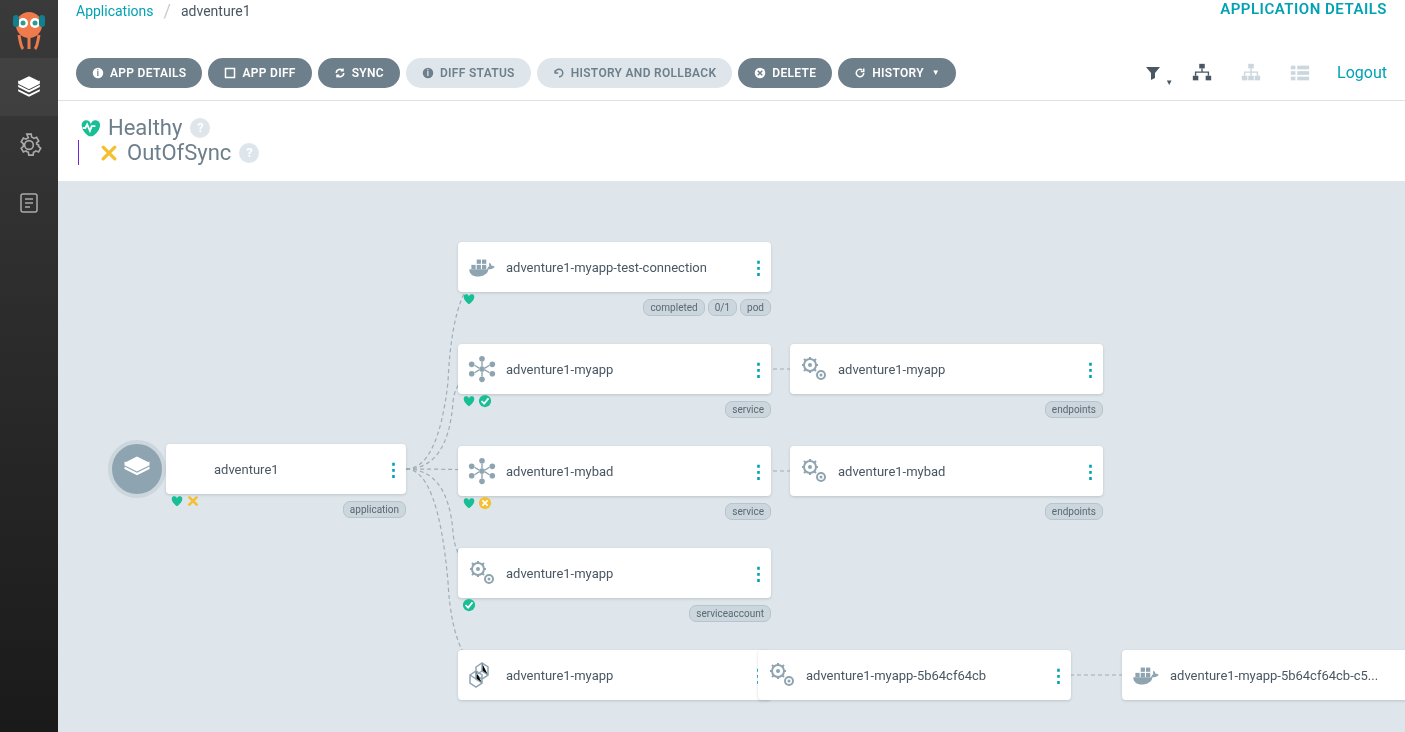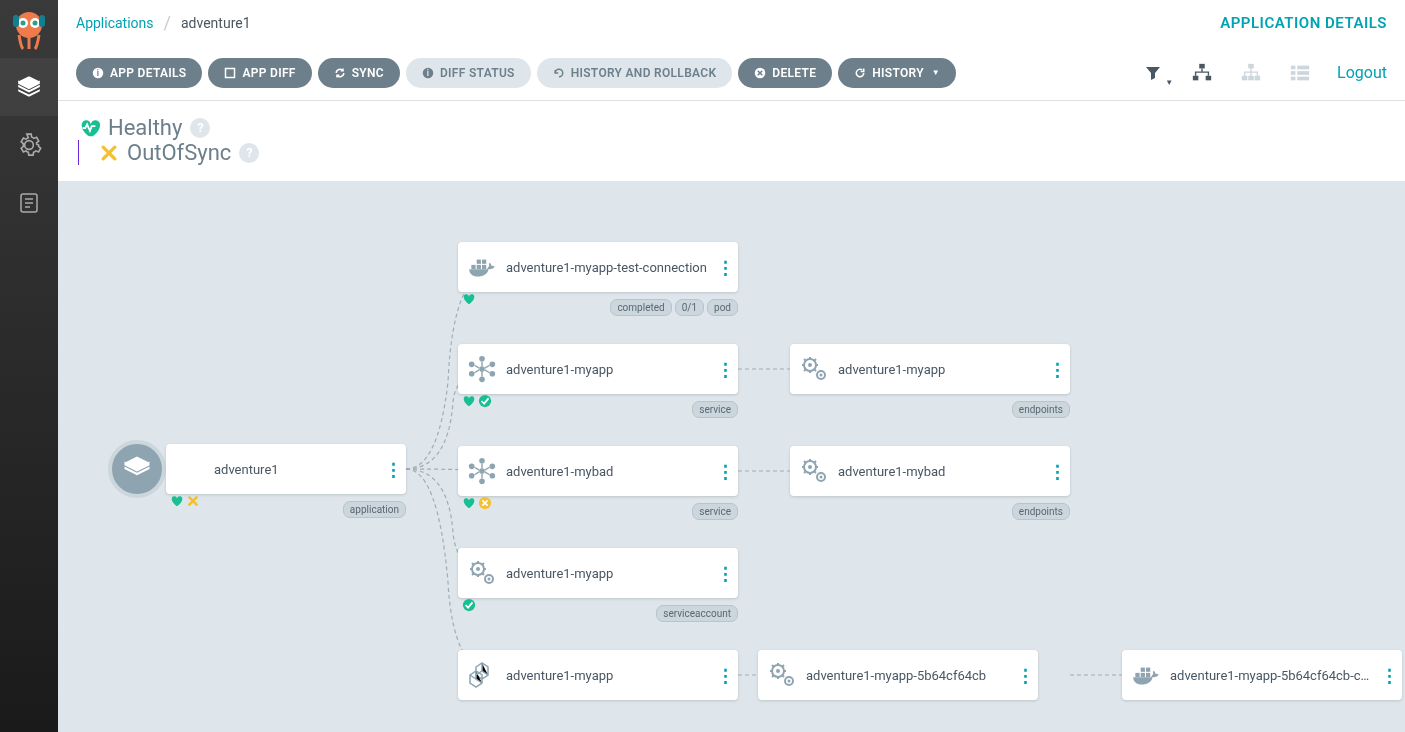--- a/index.html
+++ b/index.html
@@ -3,21 +3,21 @@
 <meta charset="utf-8">
 <style>
 * { margin:0; padding:0; box-sizing:border-box; font-family:-apple-system,BlinkMacSystemFont,"Segoe UI",Roboto,sans-serif; }
 body { background:#dee6eb; overflow:hidden; width:1405px; height:732px; position:relative; }
 .sidebar { position:absolute; left:0; top:0; width:58px; height:100%; background:linear-gradient(180deg,#3a3a3a 0%,#1a1a1a 100%); z-index:10; }
 .logo { width:58px; height:58px; display:flex; align-items:center; justify-content:center; }
 .nav-item { width:58px; height:58px; display:flex; align-items:center; justify-content:center; cursor:pointer; }
 .nav-item svg { fill:#ccc; }
 .nav-item.active { background:rgba(255,255,255,0.05); }
 .main { position:absolute; left:58px; top:0; right:0; height:100%; }
-.breadcrumb { height:45px; background:#fff; display:flex; align-items:center; padding:0 18px; justify-content:space-between; }
+.breadcrumb { height:45px; background:#fff; display:flex; align-items:flex-start; padding:0 18px; justify-content:space-between; }
 .breadcrumb-left { display:flex; align-items:center; font-size:14px; }
 .breadcrumb a { color:#00a2b3; text-decoration:none; }
 .breadcrumb-sep { margin:0 10px; color:#ccc; font-size:18px; }
 .breadcrumb-current { color:#495763; }
 .app-details-link { color:#0f6796; font-weight:600; font-size:15px; letter-spacing:0.5px; }
 .toolbar { height:56px; background:#fff; border-bottom:1px solid #e0e0e0; display:flex; align-items:center; padding:0 18px; justify-content:space-between; }
 .toolbar-left { display:flex; gap:6px; }
 .btn { background:#6d7f8b; color:#fff; border:none; border-radius:16px; padding:8px 16px; font-size:12px; font-weight:600; cursor:pointer; display:flex; align-items:center; gap:6px; letter-spacing:0.3px; }
 .btn.light { background:#dee6eb; color:#6d7f8b; }
 .btn-icon { width:12px; height:12px; display:inline-block; }
@@ -25,21 +25,21 @@
 .view-btn { width:24px; height:24px; cursor:pointer; display:flex; align-items:center; justify-content:center; }
 .logout { color:#00a2b3; font-size:16px; cursor:pointer; }
 .status-bar { background:#fff; padding:14px 20px 16px; display:flex; gap:0; border-bottom:1px solid #dee6eb;flex-direction:column;}
 .status-block { padding-right:40px; }
 .status-block.second { border-left:1px solid #6d28d9; padding-left:20px;}
 .status-title { display:flex; align-items:center; gap:8px; font-size:22px; color:#6d7f8b; font-weight:400; }
 .status-meta { font-size:12px; color:#999; margin-top:4px; line-height:1.5; }
 .status-meta a { color:#00a2b3; text-decoration:none; }
 .help-circle { width:20px; height:20px; border-radius:50%; background:#dee6eb; color:#fff; display:inline-flex; align-items:center; justify-content:center; font-size:13px; font-weight:bold; }
 .canvas { position:relative; width:100%; height:calc(100% - 195px); }
-.node { position:absolute; background:#fff; border-radius:4px; box-shadow:0 1px 3px rgba(0,0,0,0.15); display:flex; align-items:center; width:280px; height:50px; }
+.node { position:absolute; background:#fff; border-radius:4px; box-shadow:0 1px 3px rgba(0,0,0,0.15); display:flex; align-items:center; width:313px; height:50px; }
 .node-root { width:240px; }
 .node-icon { width:48px; height:48px; display:flex; align-items:center; justify-content:center; flex-shrink:0; }
 .node-title { flex:1; font-size:13px; color:#495763; padding-right:4px; white-space:nowrap; overflow:hidden; text-overflow:ellipsis;}
 .node-menu { width:26px; display:flex; align-items:center; justify-content:center; cursor:pointer; color:#00a2b3; font-size:18px; font-weight:bold; letter-spacing:-1px;}
 .node-badges { position:absolute; bottom:-14px; left:4px; display:flex; gap:2px; }
 .badge-icon { width:14px; height:14px; }
 .node-tags { position:absolute; bottom:-24px; right:0; display:flex; gap:3px; }
 .tag { background:#ccd6dd; color:#5a6872; font-size:10px; padding:2px 6px; border-radius:7px; border:1px solid #b8c4cc;}
 .root-circle { position:absolute; width:58px; height:58px; border-radius:50%; background:#8fa4b1; border:4px solid #ccd6dd; display:flex; align-items:center; justify-content:center; }
 svg.connector { position:absolute; top:0; left:0; width:100%; height:100%; pointer-events:none; }

